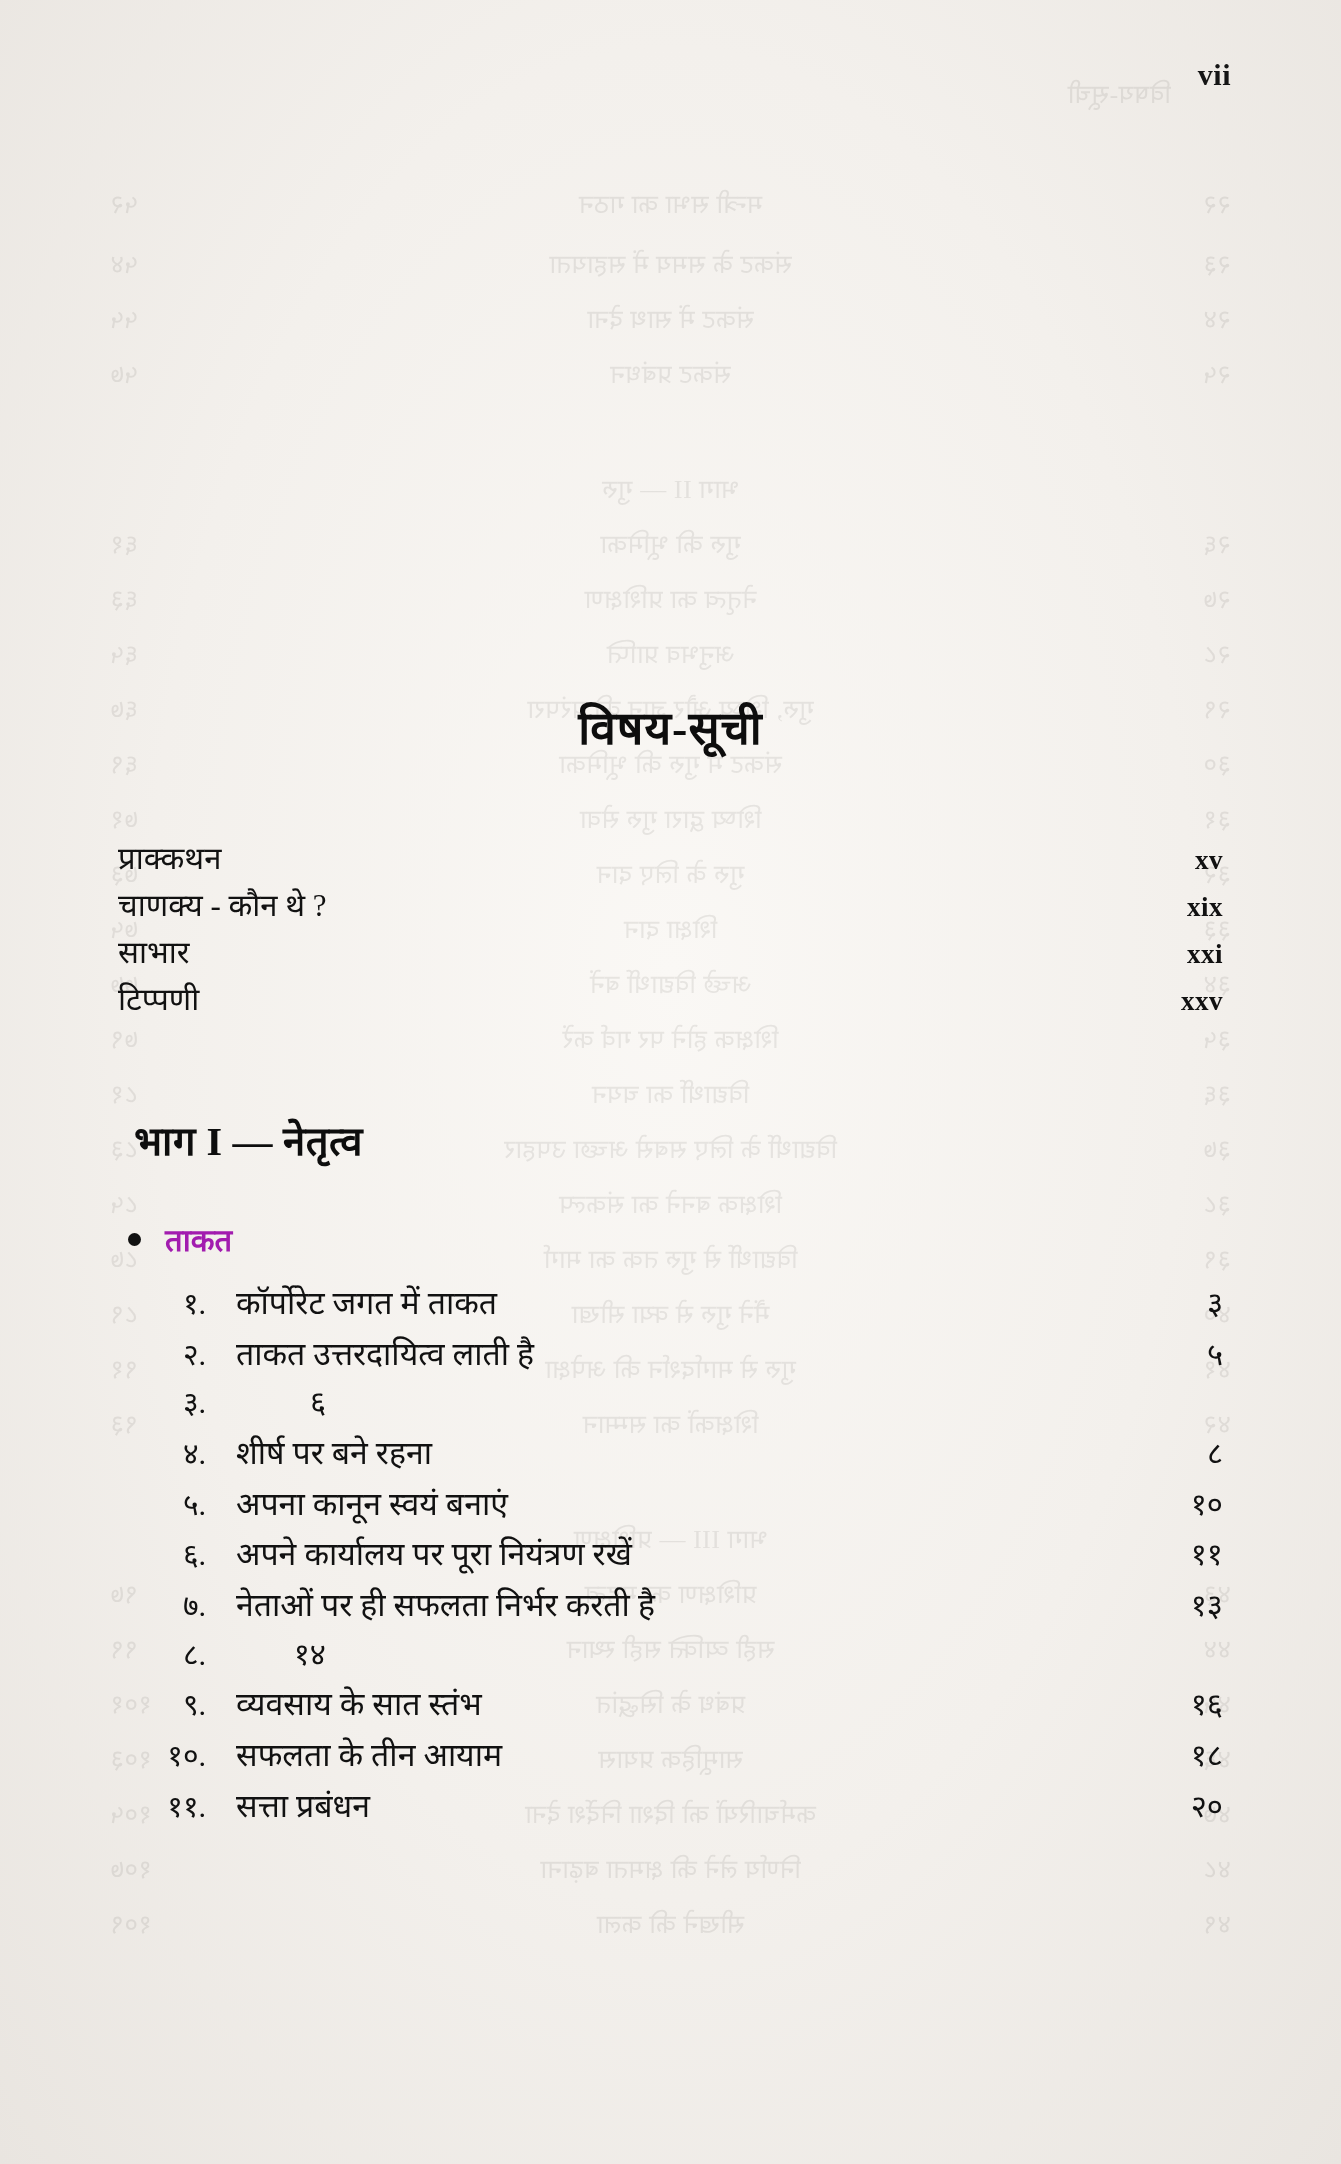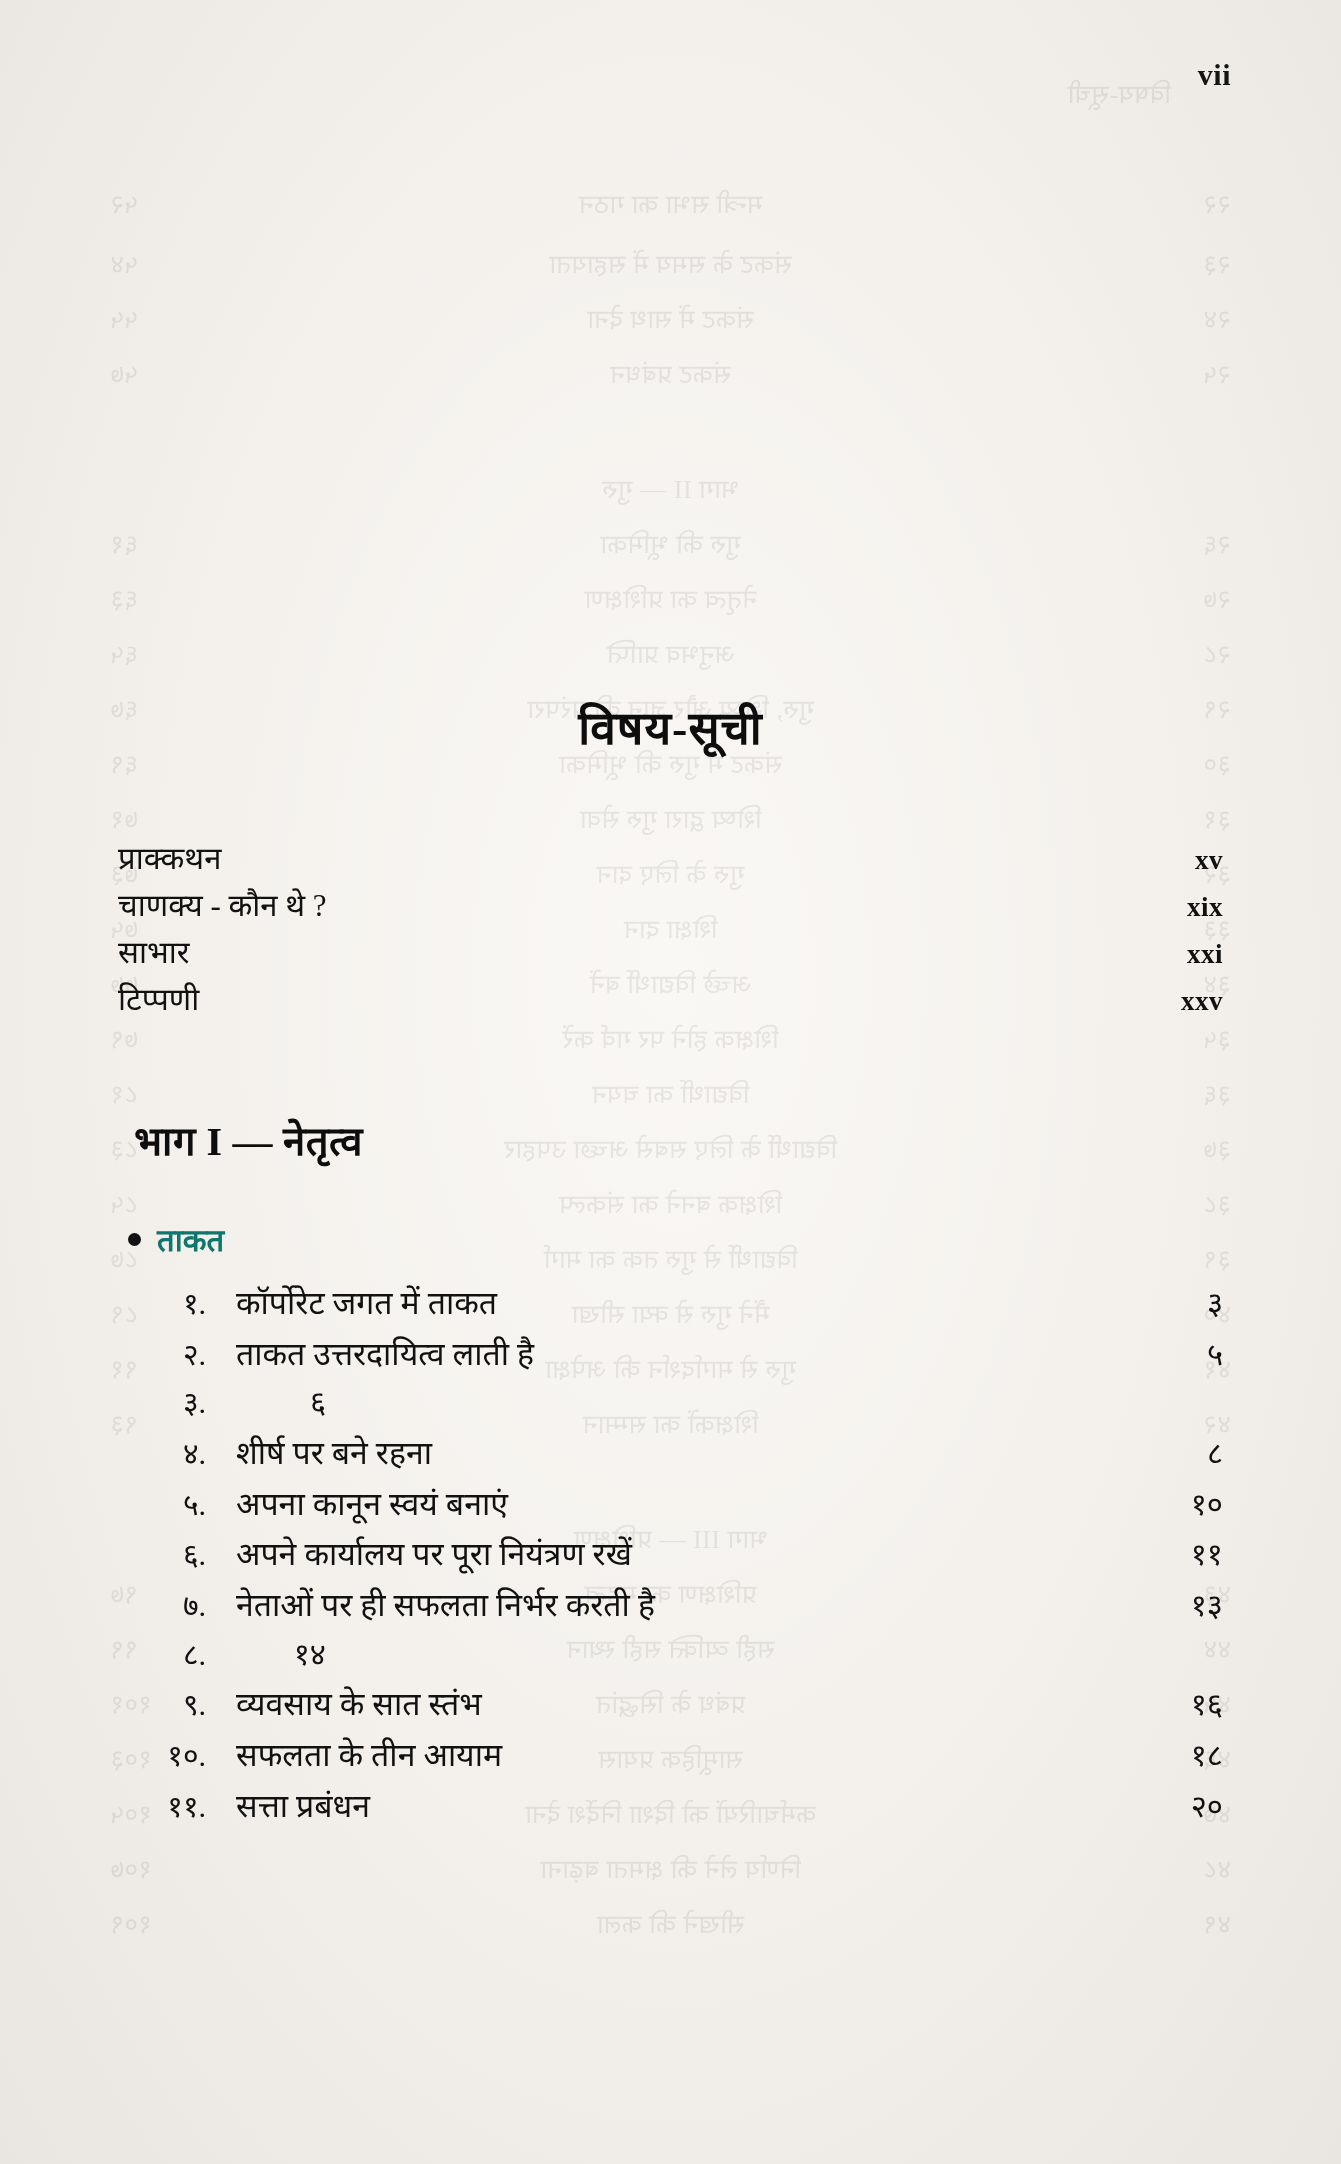--- a/index.html
+++ b/index.html
@@ -111,22 +111,22 @@
   .part-heading .dash { padding: 0 10px; }
 
   .section-heading {
     position: absolute;
     top: 1218px;
     left: 128px;
     font-size: 31px;
     font-weight: bold;
     display: flex;
     align-items: center;
-    gap: 16px;
-    color: #0f766e;
+    gap: 24px;
+    color: #a21caf;
   }
   .bullet {
     width: 13px;
     height: 13px;
     border-radius: 50%;
     background: #111;
     display: inline-block;
   }
 
   .toc {

